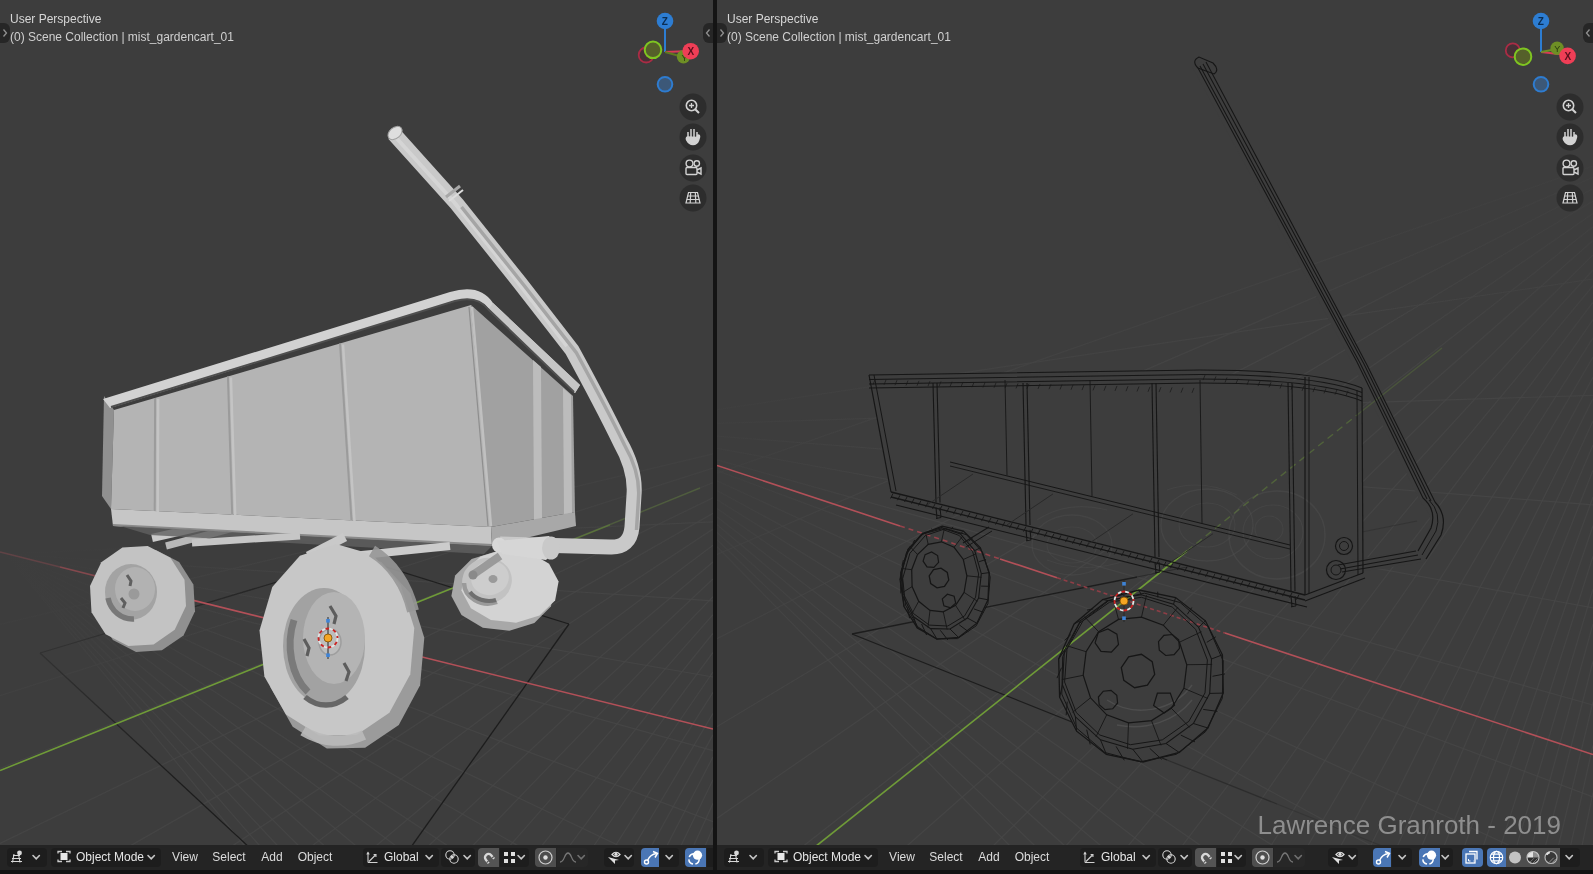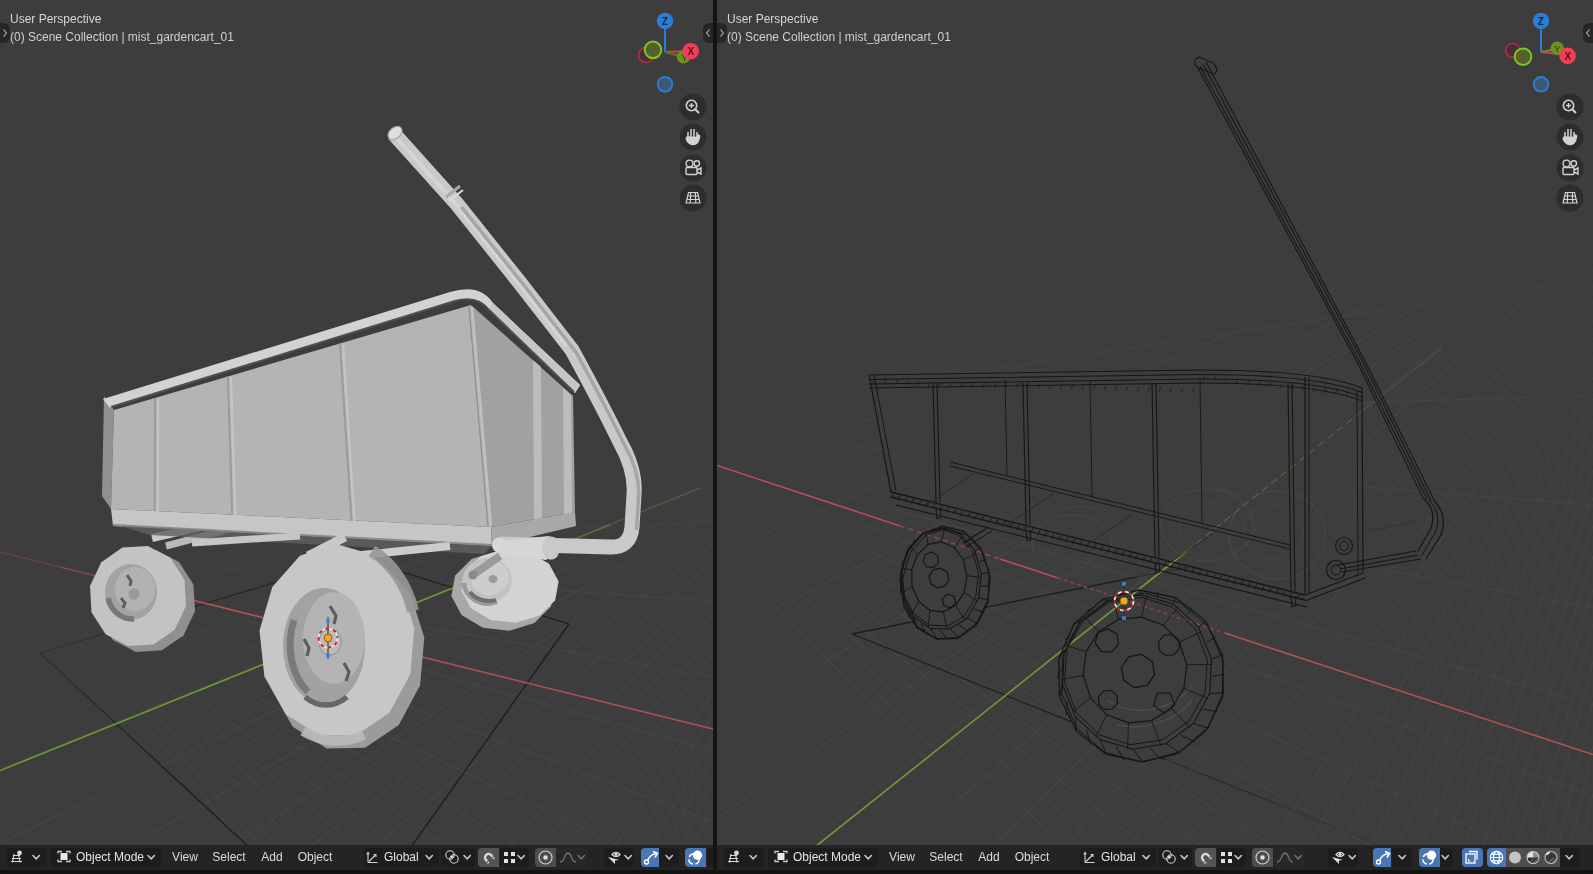--- a/index.html
+++ b/index.html
@@ -530,20 +530,21 @@
       </g>
       <g transform="translate(407,601)">
         <line x1="0.0" y1="-21.0" x2="0.0" y2="21.0" stroke="#26282a" stroke-width="1"></line>
         <rect x="-1.8" y="-19" width="3.6" height="3.6" fill="#3e83d6"></rect>
         <rect x="-1.8" y="15.4" width="3.6" height="3.6" fill="#3e83d6"></rect>
         <circle r="9.5" fill="none" stroke="#e4e4e4" stroke-width="1.8" stroke-dasharray="4 3.6"></circle>
         <circle r="9.5" fill="none" stroke="#cc2222" stroke-width="1.8" stroke-dasharray="3.6 4" stroke-dashoffset="-4"></circle>
         <circle r="4" fill="#f5a623" stroke="#7a4a00" stroke-width="0.8"></circle>
       </g>
     </svg>
+<div style="position:absolute;right:32px;top:810px;font-size:26px;color:#8e8e8e;letter-spacing:0px;white-space:nowrap">Lawrence Granroth - 2019</div>
 </div>
 <div style="position:absolute;left:10px;top:12px;font-size:12px;color:#d6d6d6;font-family:'Liberation Sans',sans-serif">User Perspective</div>
 <div style="position:absolute;left:10px;top:30px;font-size:12px;color:#d0d0d0;font-family:'Liberation Sans',sans-serif">(0) Scene Collection | mist_gardencart_01</div>
 <div style="position:absolute;left:727px;top:12px;font-size:12px;color:#d6d6d6;font-family:'Liberation Sans',sans-serif">User Perspective</div>
 <div style="position:absolute;left:727px;top:30px;font-size:12px;color:#d0d0d0;font-family:'Liberation Sans',sans-serif">(0) Scene Collection | mist_gardencart_01</div>
 <svg width="90" height="100" style="position:absolute;left:620px;top:0">
     <line x1="45" y1="21" x2="45" y2="52" stroke="#2d7dd2" stroke-width="2"></line>
     <line x1="45" y1="52" x2="71" y2="51" stroke="#d83b55" stroke-width="2"></line>
     <line x1="45" y1="52" x2="63" y2="57" stroke="#5d7a1f" stroke-width="2"></line>
     <circle cx="26.2" cy="55" r="7.5" fill="#463036" stroke="#aa2c45" stroke-width="1.8"></circle>

